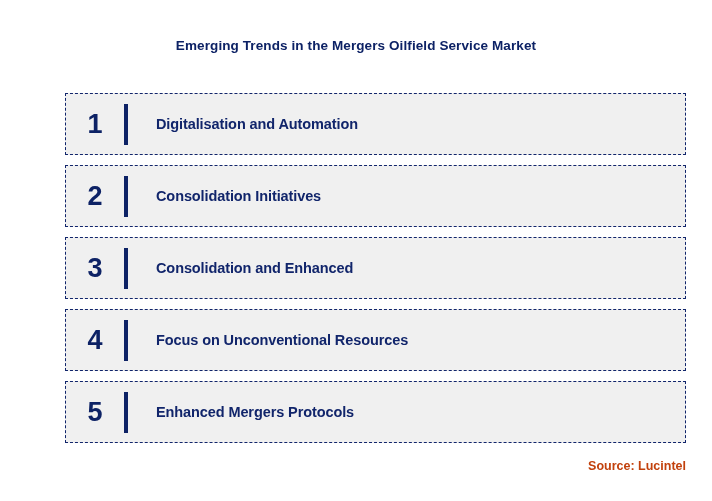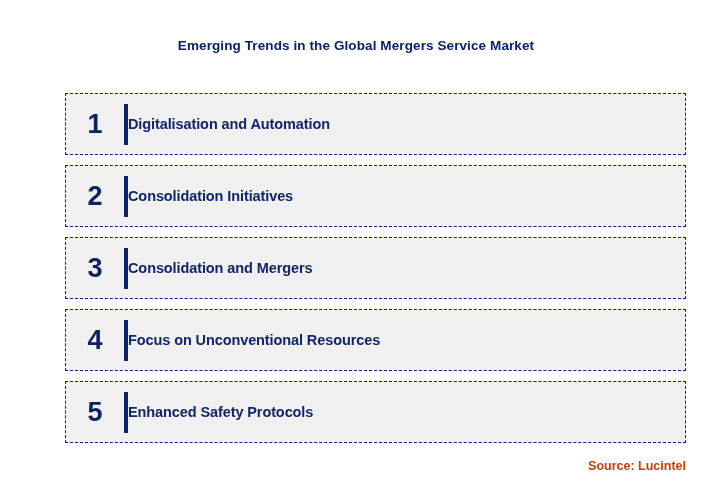--- a/index.html
+++ b/index.html
@@ -72,21 +72,21 @@
 
   .trend-divider {
     flex: 0 0 4px;
     width: 4px;
     height: 41px;
     background: #0d2265;
   }
 
   .trend-label {
     flex: 1 1 auto;
-    padding-left: 0;
+    padding-left: 28px;
     font-size: 14.5px;
     font-weight: bold;
     color: #11256b;
     line-height: 1.15;
     letter-spacing: -0.1px;
   }
 
   #source-note {
     position: absolute;
     right: 26px;
@@ -95,51 +95,51 @@
     font-weight: bold;
     color: #c2410c;
     white-space: nowrap;
   }
 </style>
 </head>
 <body>
 
 <div id="infographic">
 
-  <div id="chart-title">Emerging Trends in the Global Mergers Service Market</div>
+  <div id="chart-title">Emerging Trends in the Mergers Oilfield Service Market</div>
 
   <div id="trend-list">
 
     <div class="trend-row">
       <div class="trend-number">1</div>
       <div class="trend-divider"></div>
       <div class="trend-label">Digitalisation and Automation</div>
     </div>
 
     <div class="trend-row">
       <div class="trend-number">2</div>
       <div class="trend-divider"></div>
       <div class="trend-label">Consolidation Initiatives</div>
     </div>
 
     <div class="trend-row">
       <div class="trend-number">3</div>
       <div class="trend-divider"></div>
-      <div class="trend-label">Consolidation and Mergers</div>
+      <div class="trend-label">Consolidation and Enhanced</div>
     </div>
 
     <div class="trend-row">
       <div class="trend-number">4</div>
       <div class="trend-divider"></div>
       <div class="trend-label">Focus on Unconventional Resources</div>
     </div>
 
     <div class="trend-row">
       <div class="trend-number">5</div>
       <div class="trend-divider"></div>
-      <div class="trend-label">Enhanced Safety Protocols</div>
+      <div class="trend-label">Enhanced Mergers Protocols</div>
     </div>
 
   </div>
 
   <div id="source-note">Source: Lucintel</div>
 
 </div>
 
 </body></html>

